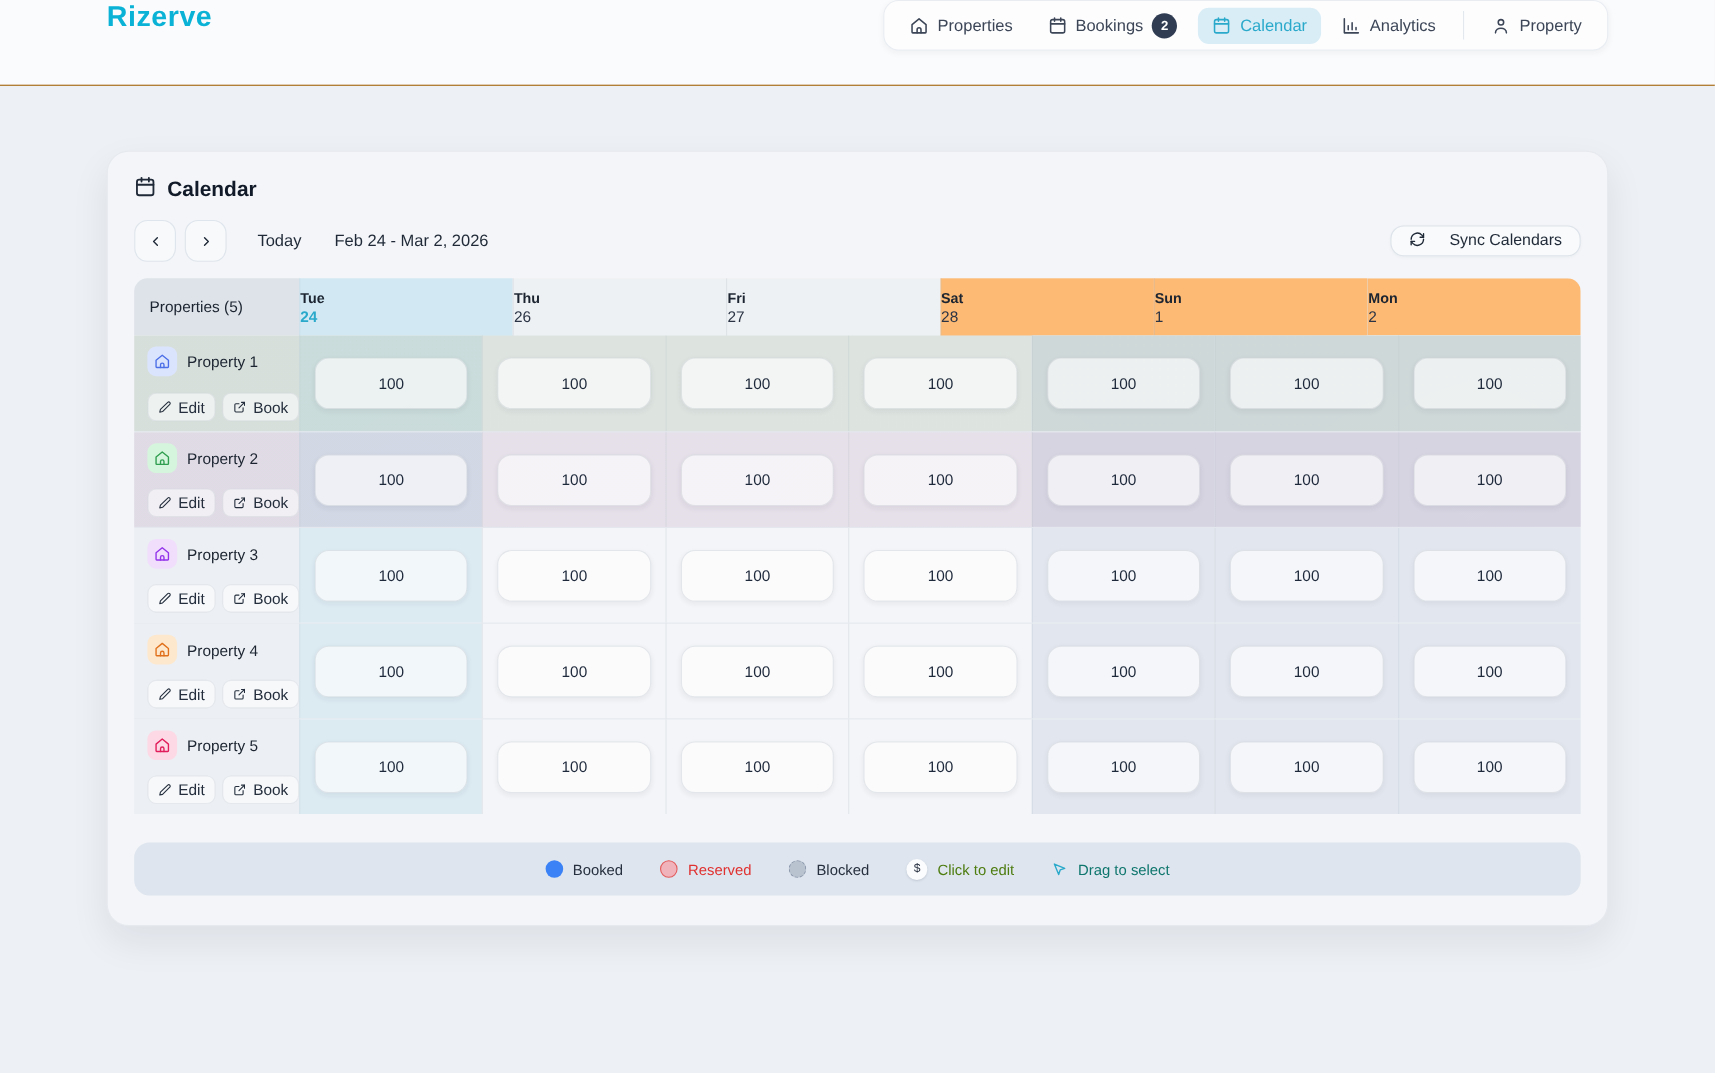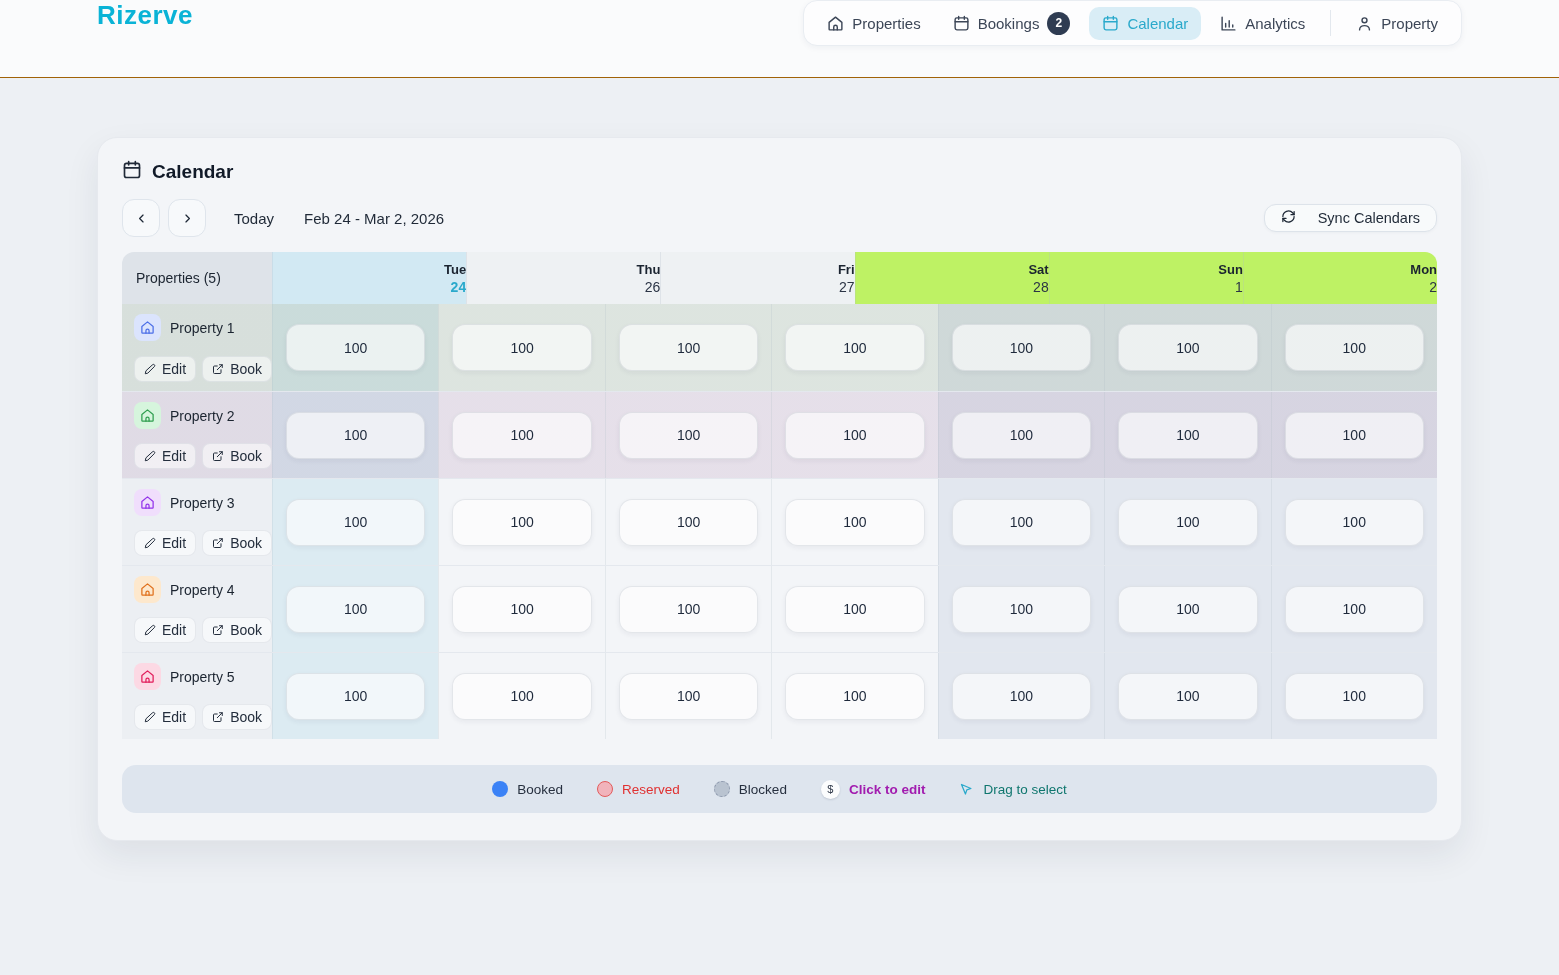--- a/index.html
+++ b/index.html
@@ -40,25 +40,25 @@
     padding:0 16px; background:#f8fafb; border:1px solid #dde3ea; border-radius:12px;
     font-size:14.5px; color:#1f2937; cursor:pointer; box-shadow:0 1px 3px rgba(25,40,70,.04); }
   .sync-btn svg { width:15px; height:15px; }
 
   
   .cal-table { margin-top:15px; border-radius:12px; }
   .t-row { display:flex; }
   .t-header .cell, .t-header .props-head { height:52px; }
   .props-head { width:150px; flex:none; background:#dee3e9; border-radius:12px 0 0 0;
     display:flex; align-items:center; padding-left:14px; font-size:14px; color:#1b2430; }
-  .day-head { flex:1; display:flex; flex-direction:column; align-items:flex-end;
+  .day-head { flex:1; display:flex; flex-direction:column; align-items:flex-start;
     justify-content:center; gap:2px; background:#eef1f3; border-left:1px solid rgba(175,186,198,.25); }
   .day-head .dname { font-size:13px; font-weight:700; color:#1b2430; }
   .day-head .dnum { font-size:14px; color:#2b3445; }
-  .day-head.weekend { background:#bef264; }
+  .day-head.weekend { background:#fdba74; }
   .day-head.today { background:#d2e9f3; }
   .day-head.today .dnum { color:#2aa9cb; font-weight:700; }
   .day-head:last-child { border-radius:0 12px 0 0; }
 
   .p-row { display:flex; height:87px; border-top:1px solid #e4e8ee; }
   .p-row:first-child { border-top:none; }
   .prop-cell { width:150px; flex:none; background:#eceff3; padding:10px 12px 9px;
     display:flex; flex-direction:column; justify-content:space-between; }
   .prop-top { display:flex; align-items:center; gap:9px; }
   .prop-ico { width:27px; height:27px; border-radius:8px; display:flex; align-items:center;
@@ -497,21 +497,21 @@
       <div class="legend-item">
         <span class="dot reserved"></span>
         <span style="color: rgb(224, 49, 49);">Reserved</span>
       </div>
       <div class="legend-item">
         <span class="dot blocked"></span>
         <span style="color: rgb(39, 48, 63);">Blocked</span>
       </div>
       <div class="legend-item">
         <span class="dollar-ico">$</span>
-        <span style="color: #a21caf; font-weight: bold;">Click to edit</span>
+        <span style="color: #4d7c0f;">Click to edit</span>
       </div>
       <div class="legend-item">
         <span class="cursor-ico">
           <svg viewBox="0 0 24 24" fill="none" stroke="currentColor" stroke-width="2" stroke-linecap="round" stroke-linejoin="round">
             <path d="m4 4 6.3 15.2 2.2-6.6 6.6-2.2Z"></path>
           </svg>
         </span>
         <span style="color: #0f766e;">Drag to select</span>
       </div>
     </div>

